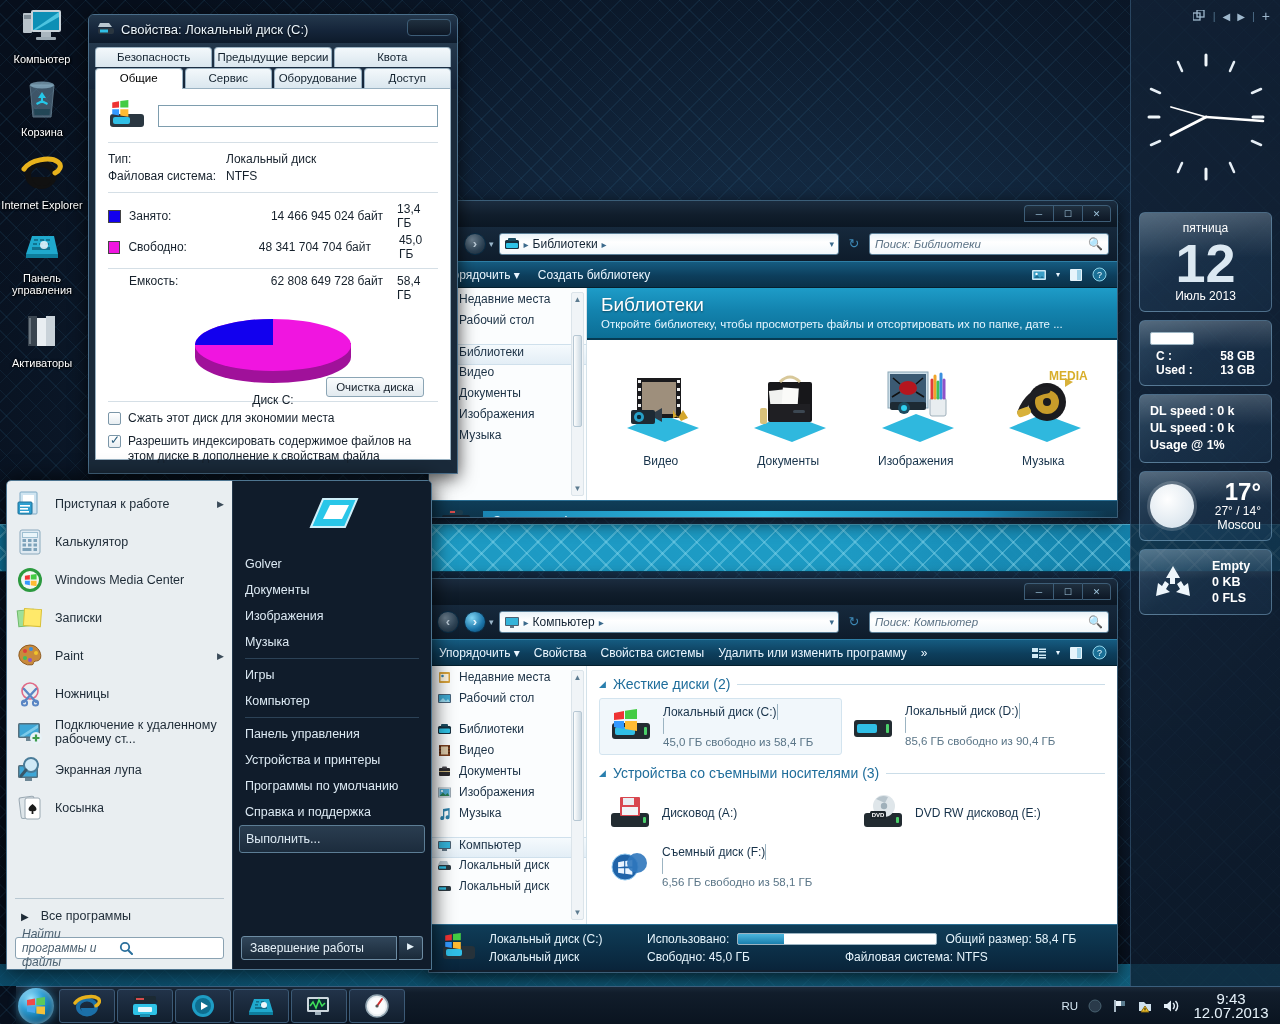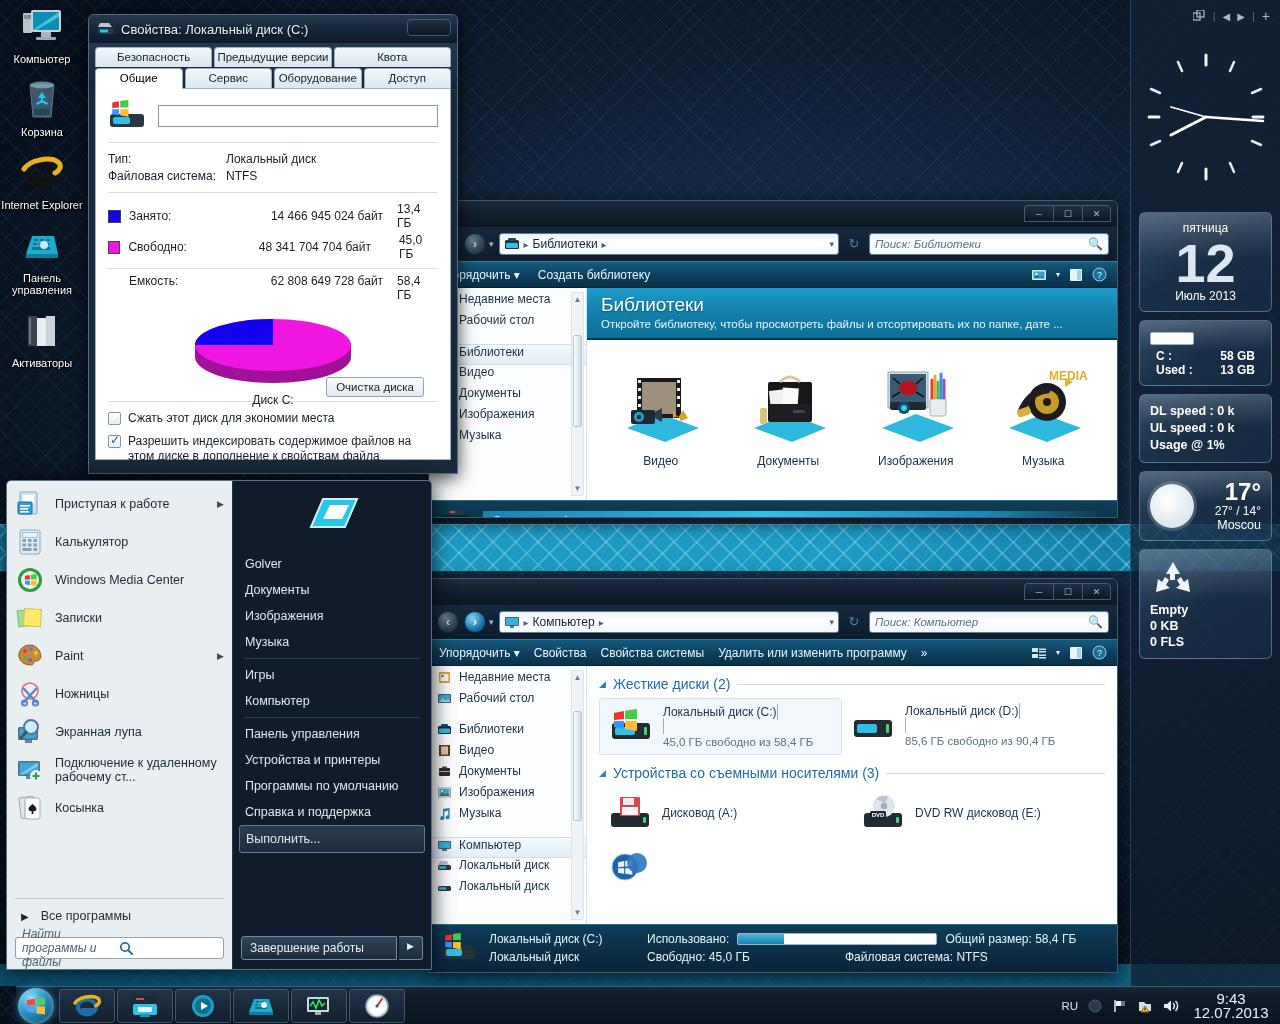--- a/index.html
+++ b/index.html
@@ -261,21 +261,21 @@
   .gdisk .ln { display:flex; justify-content:space-between; font-size:12px; font-weight:bold; padding:0 6px; }
   .gnet div { font-size:12.5px; font-weight:bold; line-height:17px; }
   .gweather { display:flex; align-items:center; gap:6px; }
   .gweather .sun { width:44px;height:44px;border-radius:50%;
     background:radial-gradient(circle at 40% 35%,#ffffff,#cfdde8);
     box-shadow:0 0 0 3px rgba(255,255,255,.18); flex:none;}
   .gweather .wx { flex:1; text-align:right; }
   .gweather .t { font-size:24px; font-weight:bold; line-height:24px; }
   .gweather .hl { font-size:12px; }
   .gweather .city { font-size:12.5px; }
-  .grecycle { display:flex; align-items:flex-start; gap:0;flex-direction:column; }
+  .grecycle { display:flex; align-items:flex-end; gap:16px; }
   .grecycle .rtxt div { font-size:12.5px; font-weight:bold; line-height:16px; }
 
   
   #taskbar { position:absolute; left:16px; bottom:0; width:1280px; height:38px;
     background:linear-gradient(180deg,#1a2838 0%,#111d2b 16%,#0a1420 100%);
     border-top:1px solid #3b5e7c; display:flex; align-items:center;
   }
   #taskbar .orb {
     width:36px;height:36px;border-radius:50%;margin:0 4px 0 2px;
     background:radial-gradient(circle at 36% 30%, #9fe6ff 0%, #2b9ed6 35%, #0c5c86 70%, #063449 100%);
@@ -906,20 +906,25 @@
                 <circle cx="18" cy="22" r="13" fill="none" stroke="#8fc7ef"></circle>
                 <g transform="translate(10,15) scale(.55)" fill="#eaf4ff">
                   <path d="M2 4 L13 2 V12 L2 13z"></path>
                     <path d="M15 1.8 L28 0 V12 L15 12z"></path>
                   <path d="M2 15 L13 15 V25 L2 23z"></path>
                     <path d="M15 15 L28 15 V27 L15 25z"></path>
                 </g>
                 <circle cx="30" cy="18" r="10" fill="#2f77bd" opacity=".9"></circle>
               </svg>
             </span>
+            <span style="flex:1">
+              <span class="dname">Съемный диск (F:)</span>
+              <span class="bar"><i style="width:88%"></i></span>
+              <span class="dsub" style="display:block">6,56 ГБ свободно из 58,1 ГБ</span>
+            </span>
           </div>
         </div>
       </div>
     </div>
   </div>
 
   <div class="detailpane">
     <span>
       <svg width="36" height="32" viewBox="0 0 36 32">
         <rect x="2" y="14" width="32" height="13" rx="3" fill="#26323a"></rect>
@@ -1140,42 +1145,42 @@
               <circle cx="8.5" cy="23" r="2.6" fill="none" stroke="#5a86c4" stroke-width="2"></circle>
               <circle cx="19.5" cy="23" r="2.6" fill="none" stroke="#5a86c4" stroke-width="2"></circle>
             </svg>
         </span>
         <span class="tx">Ножницы</span>
       </div>
 
       <div class="sm-item">
         <span class="ic">
           <svg width="28" height="28" viewBox="0 0 28 28">
-              <rect x="2" y="9" width="20" height="13" rx="1.5" fill="#54707f"></rect>
-              <rect x="3.5" y="10.5" width="17" height="10" fill="#3ea6d6"></rect>
-              <rect x="9" y="22" width="7" height="3" fill="#6b8594"></rect>
-              <circle cx="15" cy="9" r="7" fill="#cfe9f6" stroke="#4a7c99" stroke-width="2"></circle>
-              <path d="M10 14 L5 20" stroke="#3a5668" stroke-width="3" stroke-linecap="round"></path>
-            </svg>
-        </span>
-        <span class="tx">Экранная лупа</span>
-      </div>
-
-      <div class="sm-item">
-        <span class="ic">
-          <svg width="28" height="28" viewBox="0 0 28 28">
               <rect x="2" y="5" width="22" height="15" rx="1.5" fill="#54707f"></rect>
               <rect x="3.5" y="6.5" width="19" height="12" fill="#3ea6d6"></rect>
               <path d="M3.5 18.5 L22 6.5 L22 10 L8 18.5Z" fill="#a9e4f7" opacity=".6"></path>
               <rect x="10" y="20" width="7" height="3" fill="#6b8594"></rect>
               <circle cx="20" cy="20" r="6" fill="#e8f2f7"></circle>
               <path d="M16.5 20h7M20 16.5v7" stroke="#3f9b4c" stroke-width="2.2"></path>
             </svg>
         </span>
         <span class="tx">Подключение к удаленному рабочему ст...</span>
+      </div>
+
+      <div class="sm-item">
+        <span class="ic">
+          <svg width="28" height="28" viewBox="0 0 28 28">
+              <rect x="2" y="9" width="20" height="13" rx="1.5" fill="#54707f"></rect>
+              <rect x="3.5" y="10.5" width="17" height="10" fill="#3ea6d6"></rect>
+              <rect x="9" y="22" width="7" height="3" fill="#6b8594"></rect>
+              <circle cx="15" cy="9" r="7" fill="#cfe9f6" stroke="#4a7c99" stroke-width="2"></circle>
+              <path d="M10 14 L5 20" stroke="#3a5668" stroke-width="3" stroke-linecap="round"></path>
+            </svg>
+        </span>
+        <span class="tx">Экранная лупа</span>
       </div>
 
       <div class="sm-item">
         <span class="ic">
           <svg width="28" height="28" viewBox="0 0 28 28">
               <rect x="4" y="3" width="15" height="21" rx="2" fill="#dfe6ea" stroke="#9aa8b2" transform="rotate(-7 11 13)"></rect>
               <rect x="9" y="4" width="15" height="21" rx="2" fill="#fff" stroke="#9aa8b2"></rect>
               <path d="M16.5 10c-2 2-4 3.2-4 5.2a2.2 2.2 0 0 0 4 1 2.2 2.2 0 0 0 4-1c0-2-2-3.2-4-5.2z" fill="#1b1b1b"></path>
               <rect x="15.6" y="16" width="1.8" height="4" fill="#1b1b1b"></rect>
             </svg>

